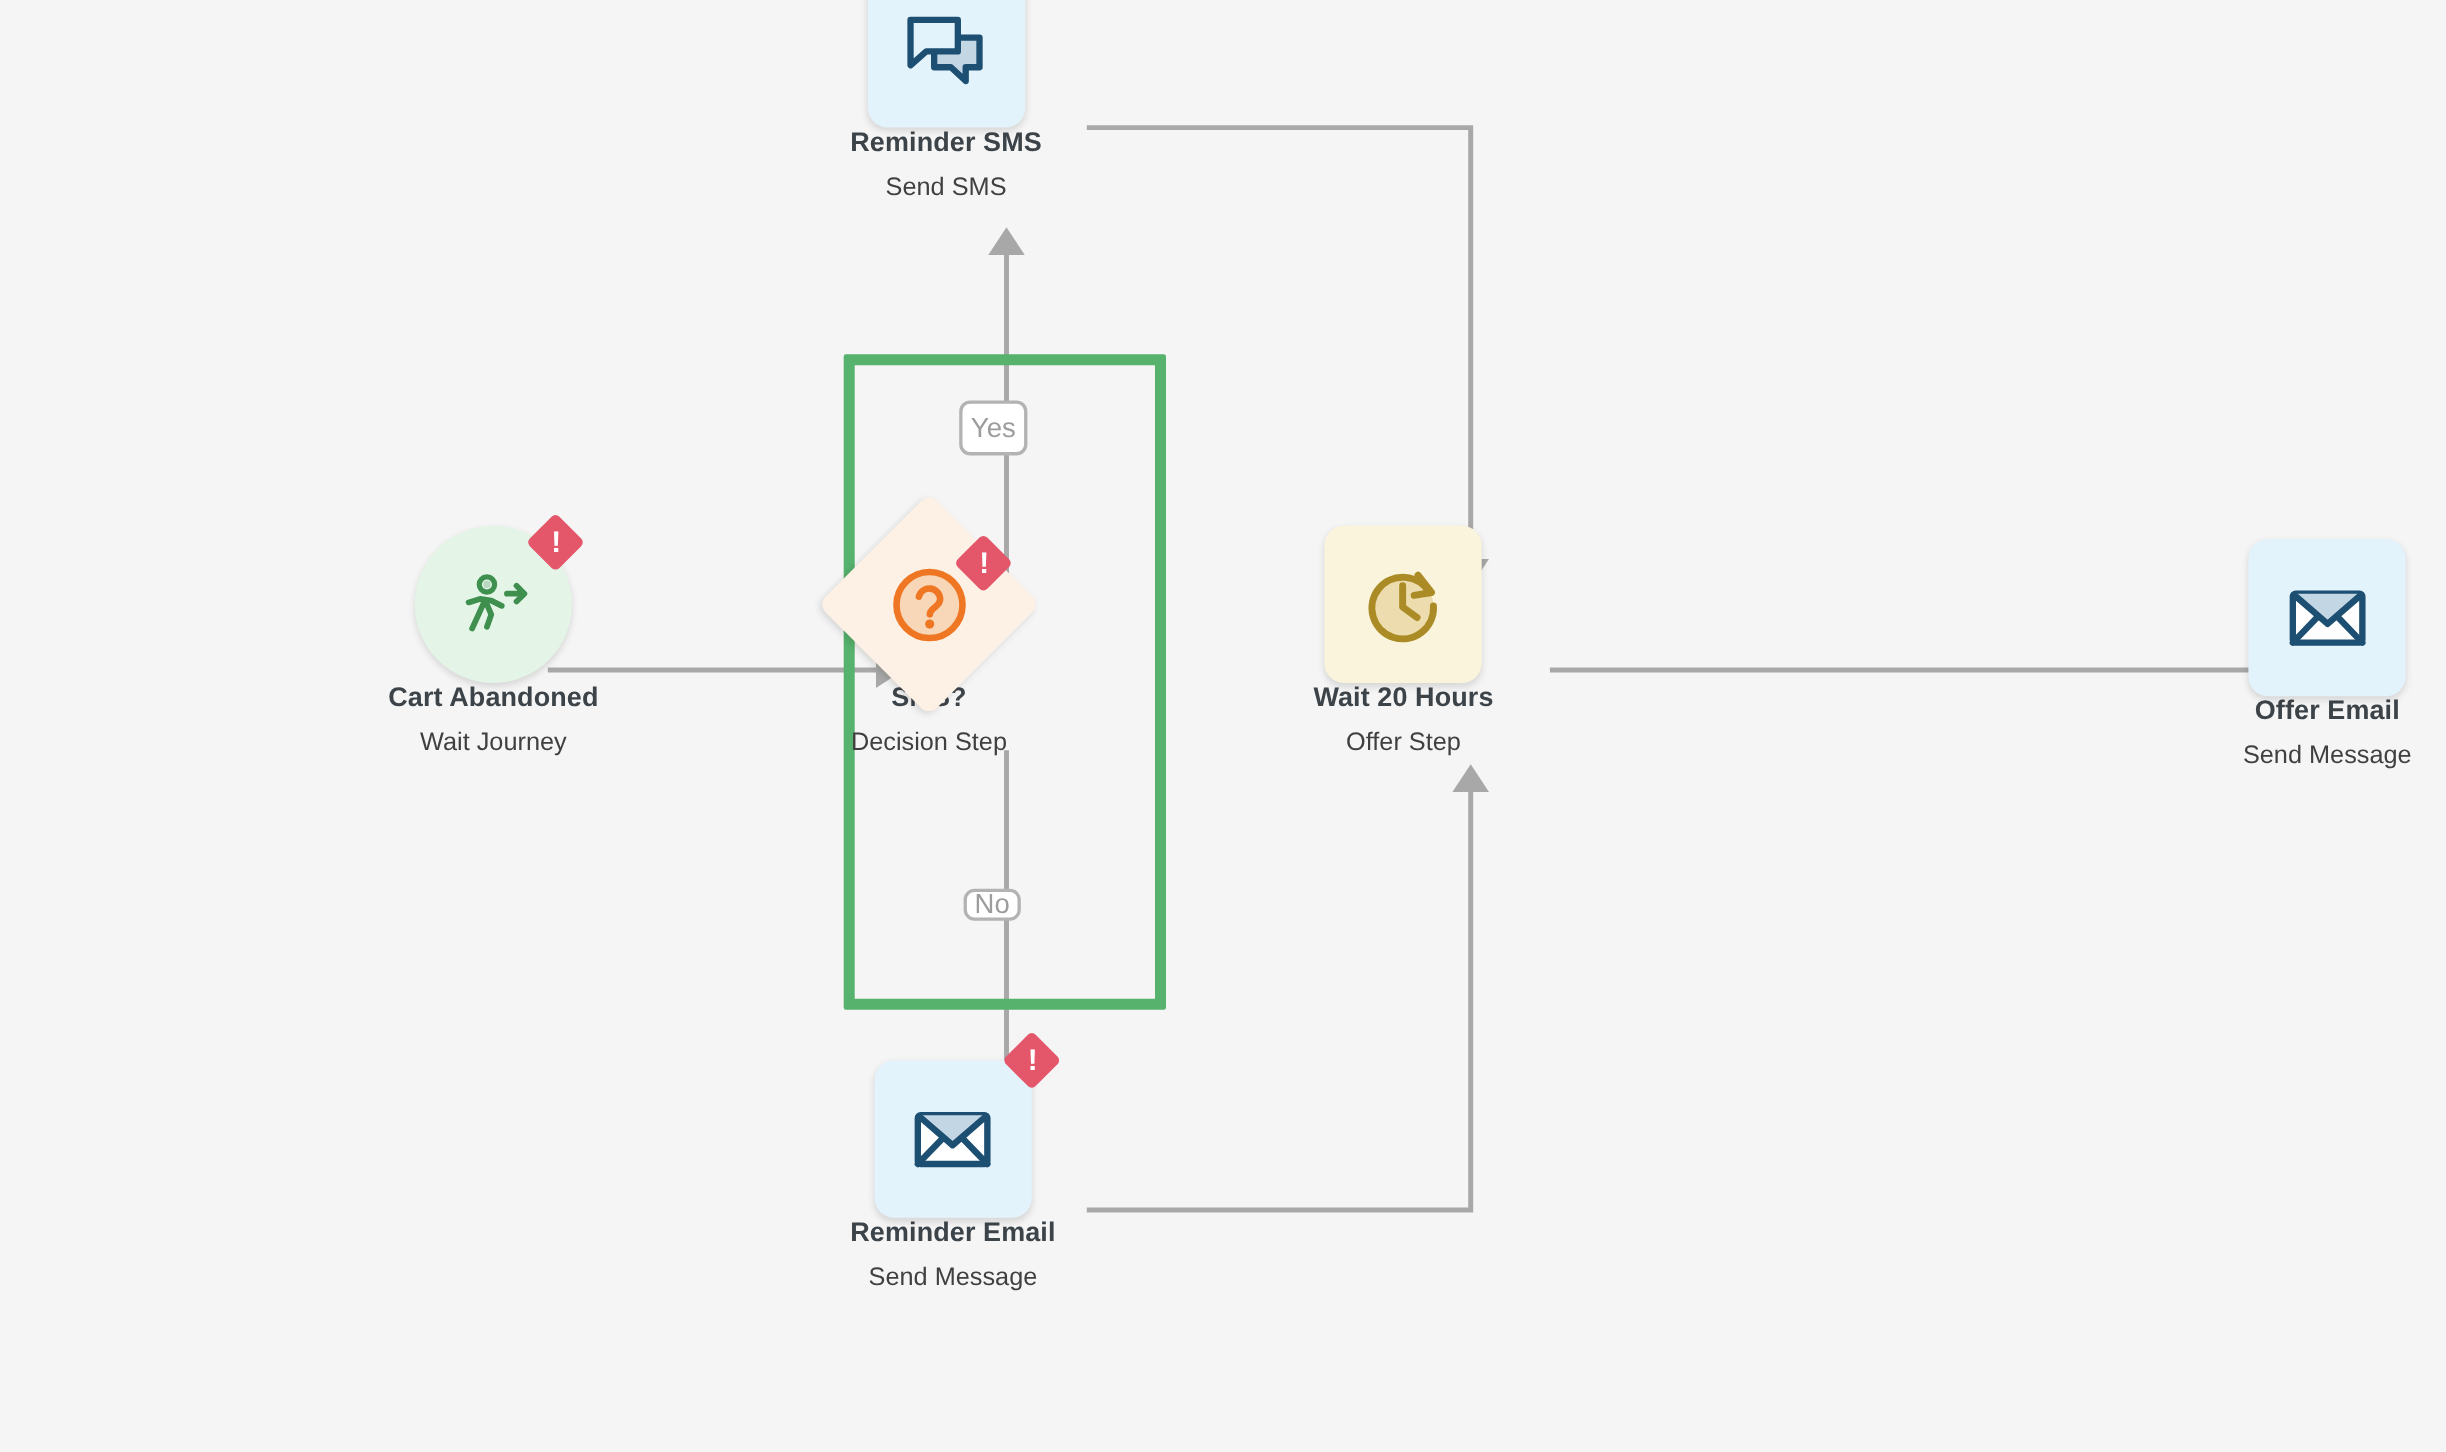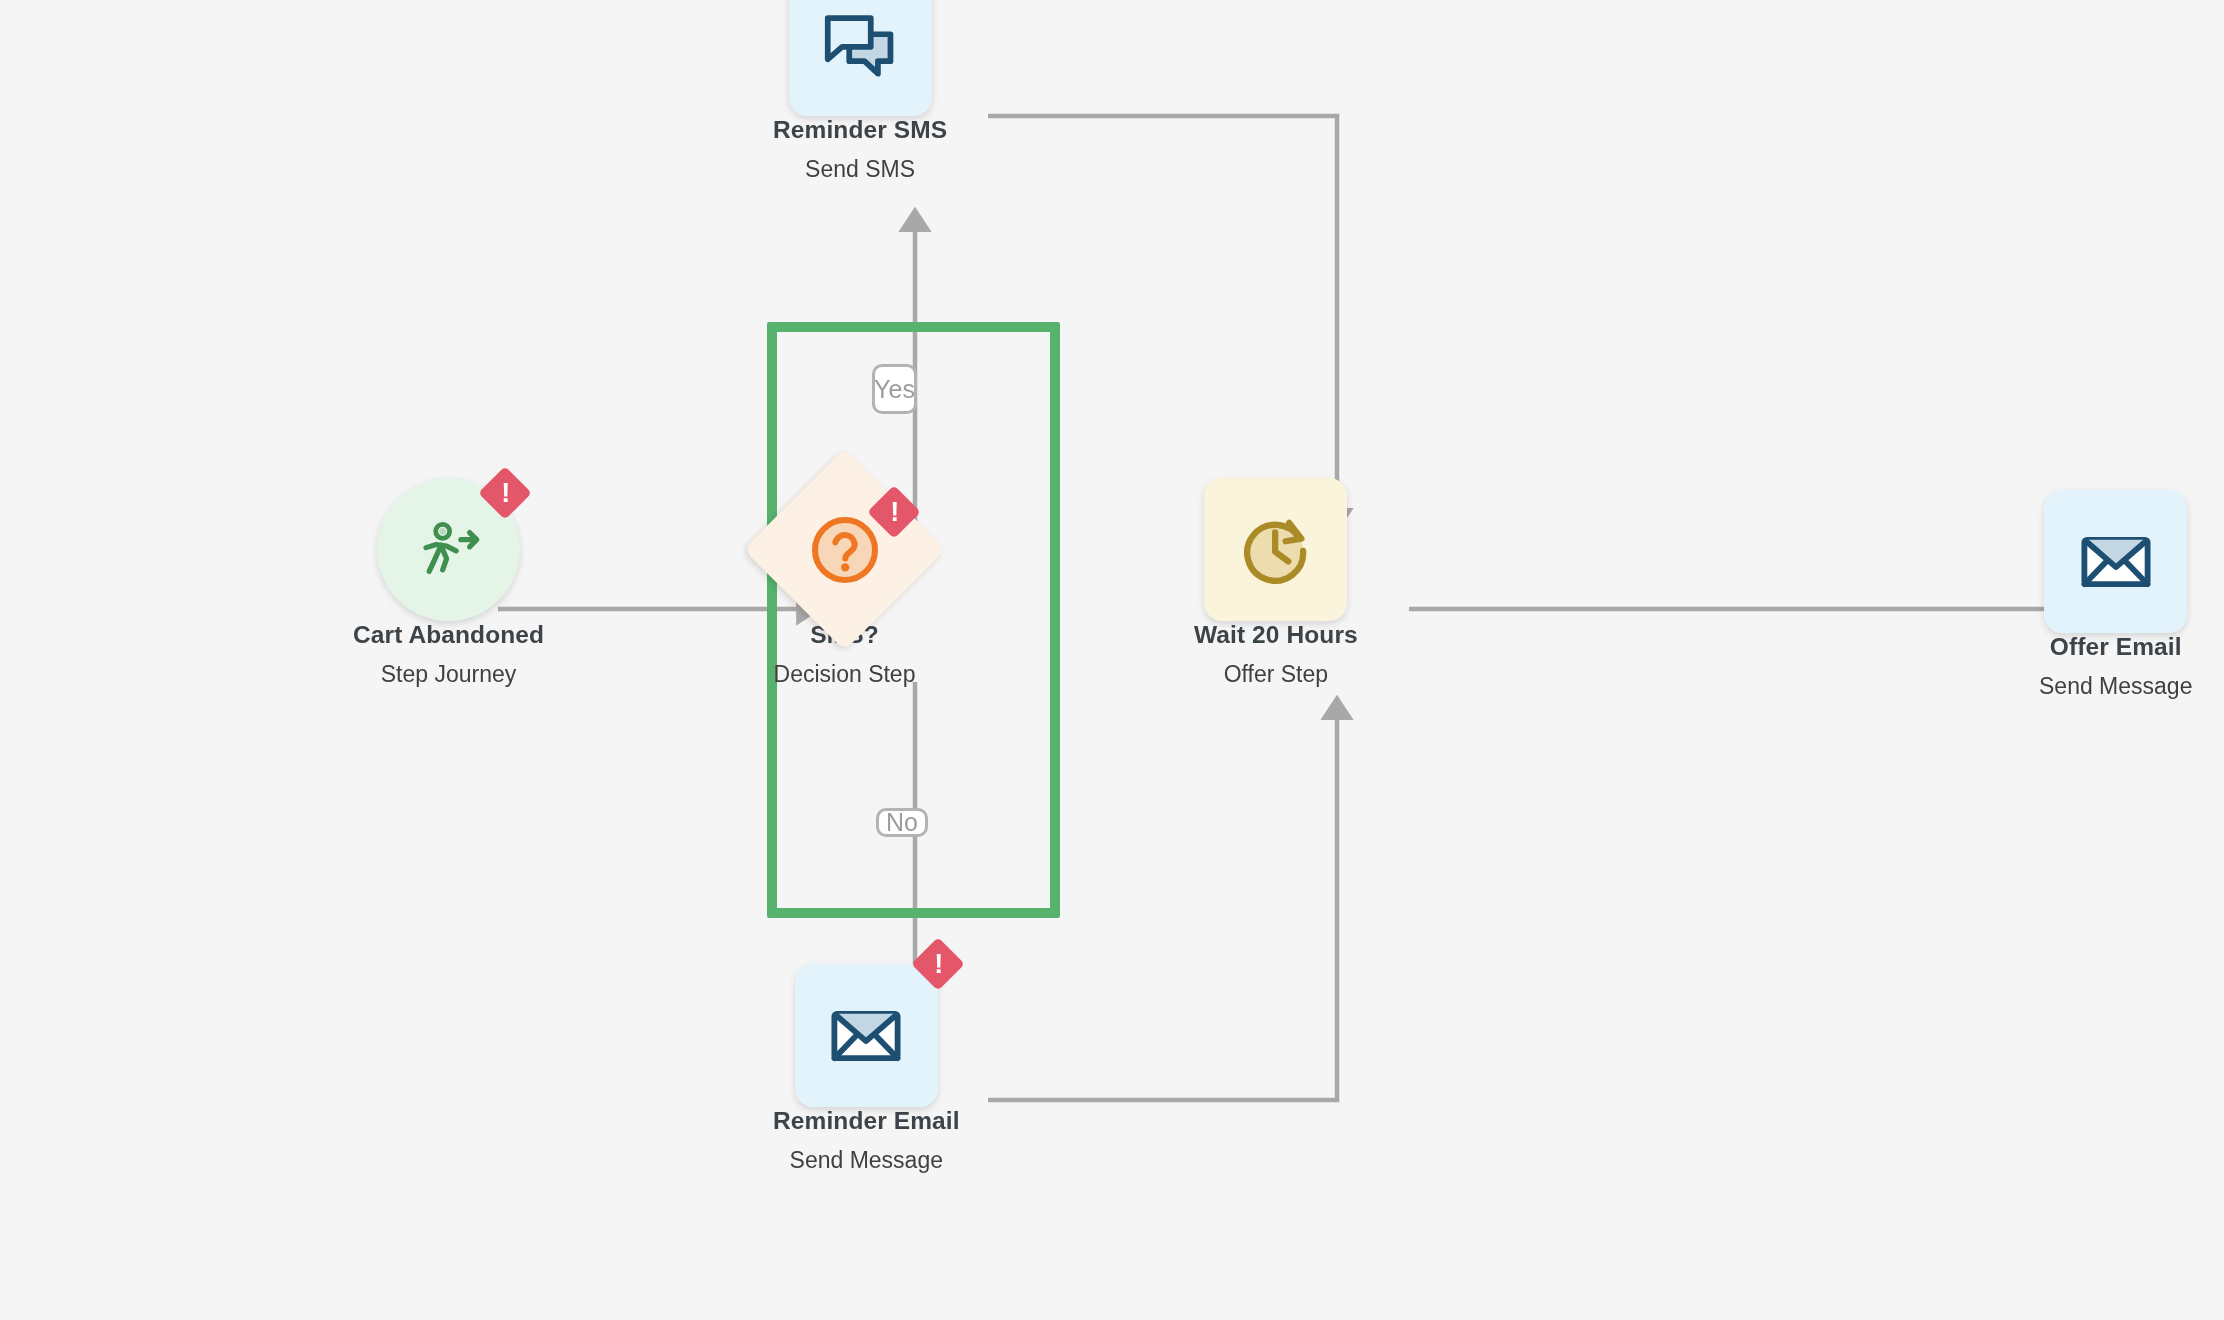--- a/index.html
+++ b/index.html
@@ -200,21 +200,21 @@
           <path d="M19.5 22.5 L22.5 29.5 L20 36.5" fill="none" stroke="#3f8f4f" stroke-width="3.3" stroke-linecap="round" stroke-linejoin="round"></path>
           <path d="M31.5 17.5 L41 17.5" fill="none" stroke="#3f8f4f" stroke-width="3.3" stroke-linecap="round"></path>
           <path d="M37 13 L41.5 17.5 L37 22" fill="none" stroke="#3f8f4f" stroke-width="3.3" stroke-linecap="round" stroke-linejoin="round"></path>
         </svg>
       </div>
       <div class="warn-badge" style="right:-4px; top:-4px;">
         <span class="bang">!</span>
       </div>
     </div>
     <div class="node-title">Cart Abandoned</div>
-    <div class="node-sub">Step Journey</div>
+    <div class="node-sub">Wait Journey</div>
   </div>
 
   <div class="node" id="node-reminder-sms" style="left:773px; top:-27px;">
     <div class="shape-wrap">
       <div class="tile blue">
         <svg width="86" height="86" viewBox="0 0 48 48">
           <path d="M18 18 H41 V33 H34 V40 L26.5 33 H18 Z" fill="#c3d6e4" stroke="#1d4f72" stroke-width="3.2" stroke-linejoin="round"></path>
           <path d="M6 9 H30 V25 H14 L6 32 Z" fill="#e3f3fc" stroke="#1d4f72" stroke-width="3.2" stroke-linejoin="round"></path>
         </svg>
       </div>
@@ -285,17 +285,17 @@
           <path d="M5.5 11 L24 27 L42.5 11 Z" fill="#c3d6e4"></path>
           <path d="M5.5 11 L24 27 L42.5 11" fill="none" stroke="#1d4f72" stroke-width="3.4" stroke-linejoin="round"></path>
           <path d="M5.5 37 L18.5 23.5 M42.5 37 L29.5 23.5" fill="none" stroke="#1d4f72" stroke-width="3.4" stroke-linecap="round"></path>
         </svg>
       </div>
     </div>
     <div class="node-title">Offer Email</div>
     <div class="node-sub">Send Message</div>
   </div>
 
-  <div class="branch-chip" id="chip-yes" style="left: 872px; top: 364px; width: 45px; height: 50px;">Yes</div>
+  <div class="branch-chip" id="chip-yes" style="left: 872px; top: 364px; width: 62px; height: 50px;">Yes</div>
 
   <div class="branch-chip" id="chip-no" style="left: 876px; top: 808px; width: 52px; height: 29px;">No</div>
 
 </div>
 
 </body></html>

